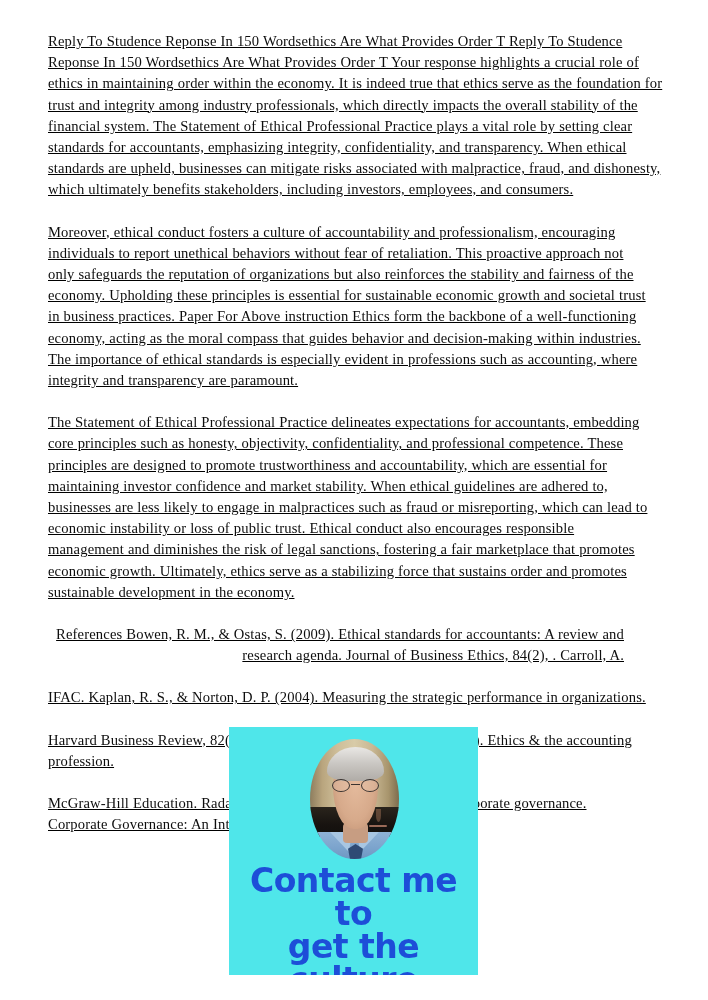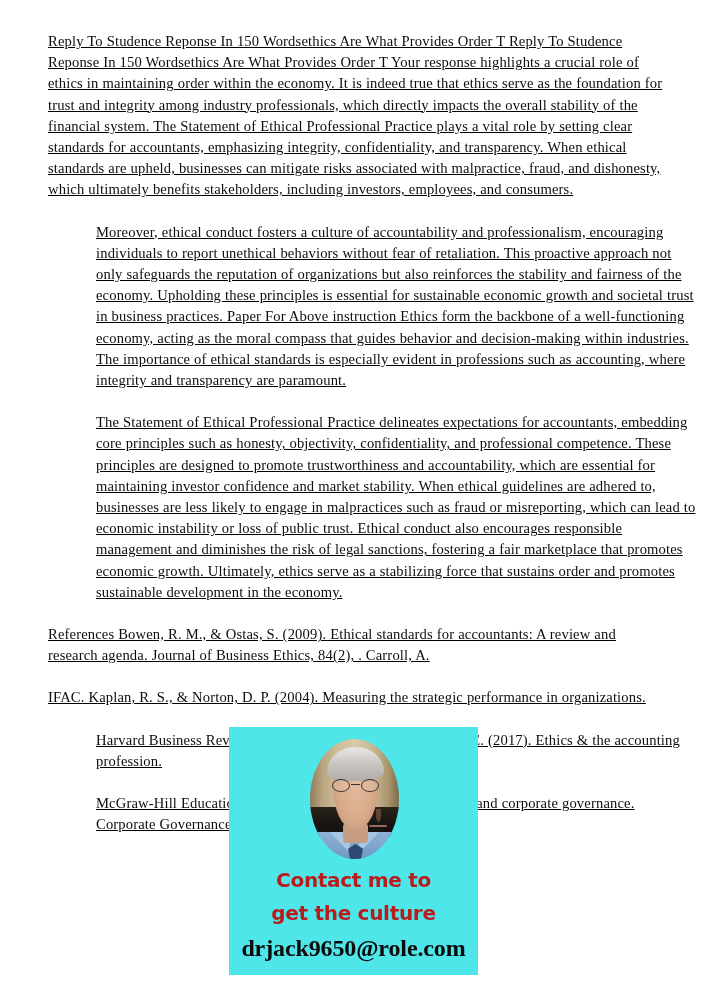--- a/index.html
+++ b/index.html
@@ -35,22 +35,22 @@
     line-height: 21.2px;
     color: #0d0d0d;
     text-align: left;
     margin: 0 0 21px 0;
     letter-spacing: 0.01em;
     word-spacing: 0.01em;
   }
   .para:last-child { margin-bottom: 0; }
 
   .para.wide { width: 622px; }
-  .para.narrow { width: 576px; }
-  .para.mid { width: 600px; margin-left: 48px; }
+  .para.narrow { width: 576px; text-align: right; }
+  .para.mid { width: 600px; }
 
   
   #contact-overlay {
     position: absolute;
     left: 229px;
     top: 727px;
     width: 249px;
     height: 248px;
     background: #4fe6ea;
     overflow: hidden;
@@ -152,23 +152,23 @@
   #overlay-text {
     position: absolute;
     left: 0;
     right: 0;
     top: 137px;
     text-align: center;
     font-family: "DejaVu Sans", "Liberation Sans", sans-serif;
   }
   .ov-line {
     font-weight: bold;
-    font-size: 20px;
+    font-size: 33px;
     line-height: 33px;
-    color: #b91c1c;
+    color: #1d4ed8;
     letter-spacing: -0.015em;
   }
   #overlay-email {
     margin-top: 4px;
     font-family: "Liberation Serif", "DejaVu Serif", serif;
     font-weight: bold;
     font-size: 24px;
     line-height: 28px;
     color: #0a0a0a;
     letter-spacing: -0.005em;

